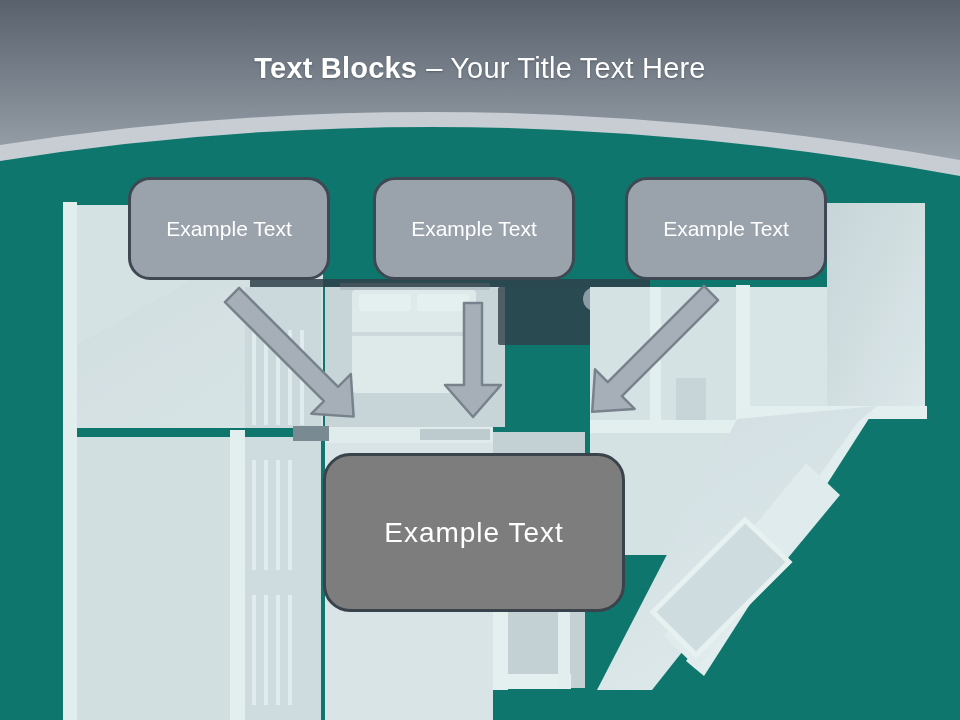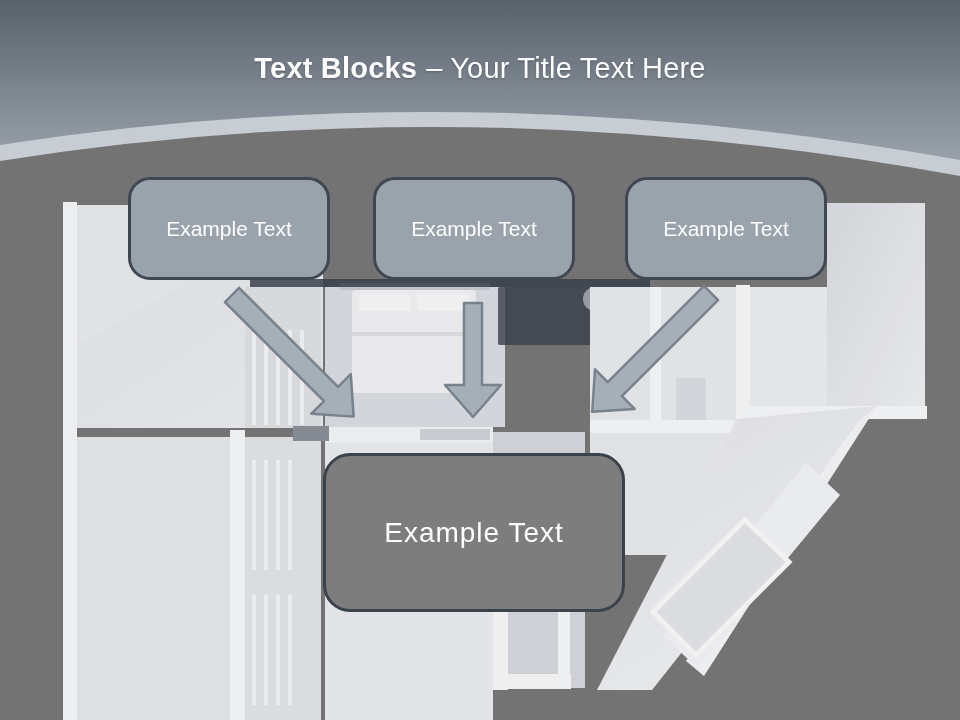--- a/index.html
+++ b/index.html
@@ -1,20 +1,20 @@
 <!DOCTYPE html>
 <html><head>
 <meta charset="utf-8">
 <style>
   * { margin: 0; padding: 0; box-sizing: border-box; }
   html, body { width: 960px; height: 720px; }
   body { font-family: "Liberation Sans", sans-serif; }
   .slide {
     position: relative; width: 960px; height: 720px;
-    background: #737373; overflow: hidden;
+    background: #0f766e; overflow: hidden;
   }
   
   .floorplan-layer { position: absolute; left: 0; top: 0; z-index: 1; }
   .arrow-layer     { position: absolute; left: 0; top: 0; z-index: 2; }
   .header          { position: absolute; left: 0; top: 0; width: 960px; height: 220px; z-index: 3; }
   .header svg      { position: absolute; left: 0; top: 0; }
   .title {
     position: absolute; left: 0; top: 52px; width: 960px;
     text-align: center; color: #ffffff; font-size: 29px;
     letter-spacing: 0.2px; text-shadow: 0 1px 2px rgba(30,38,48,0.35);

